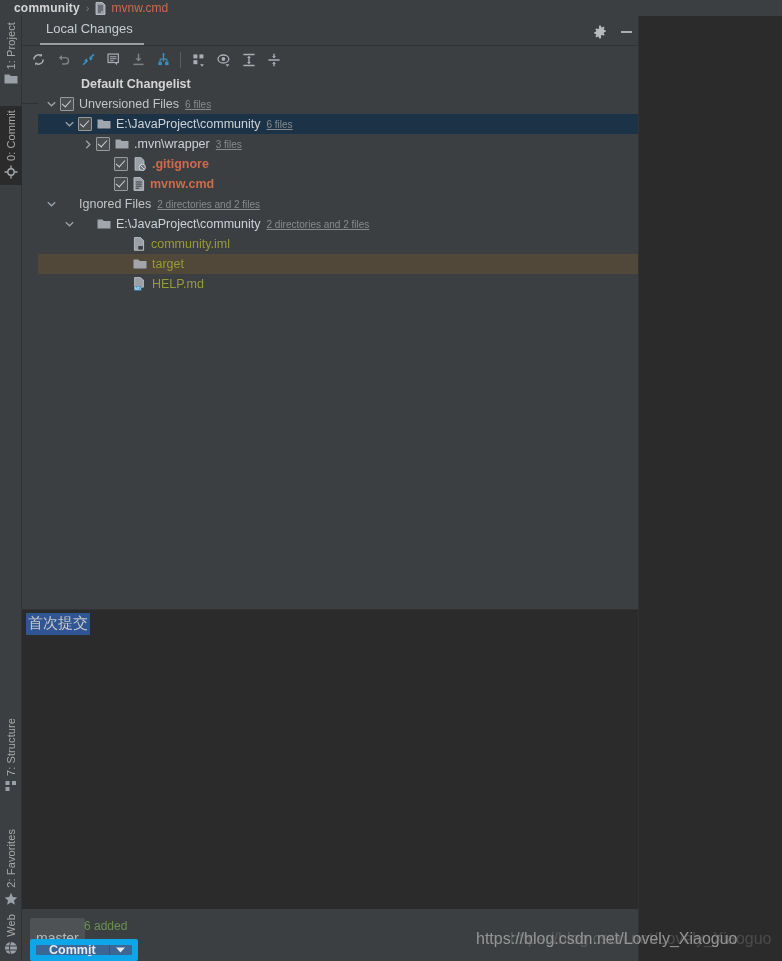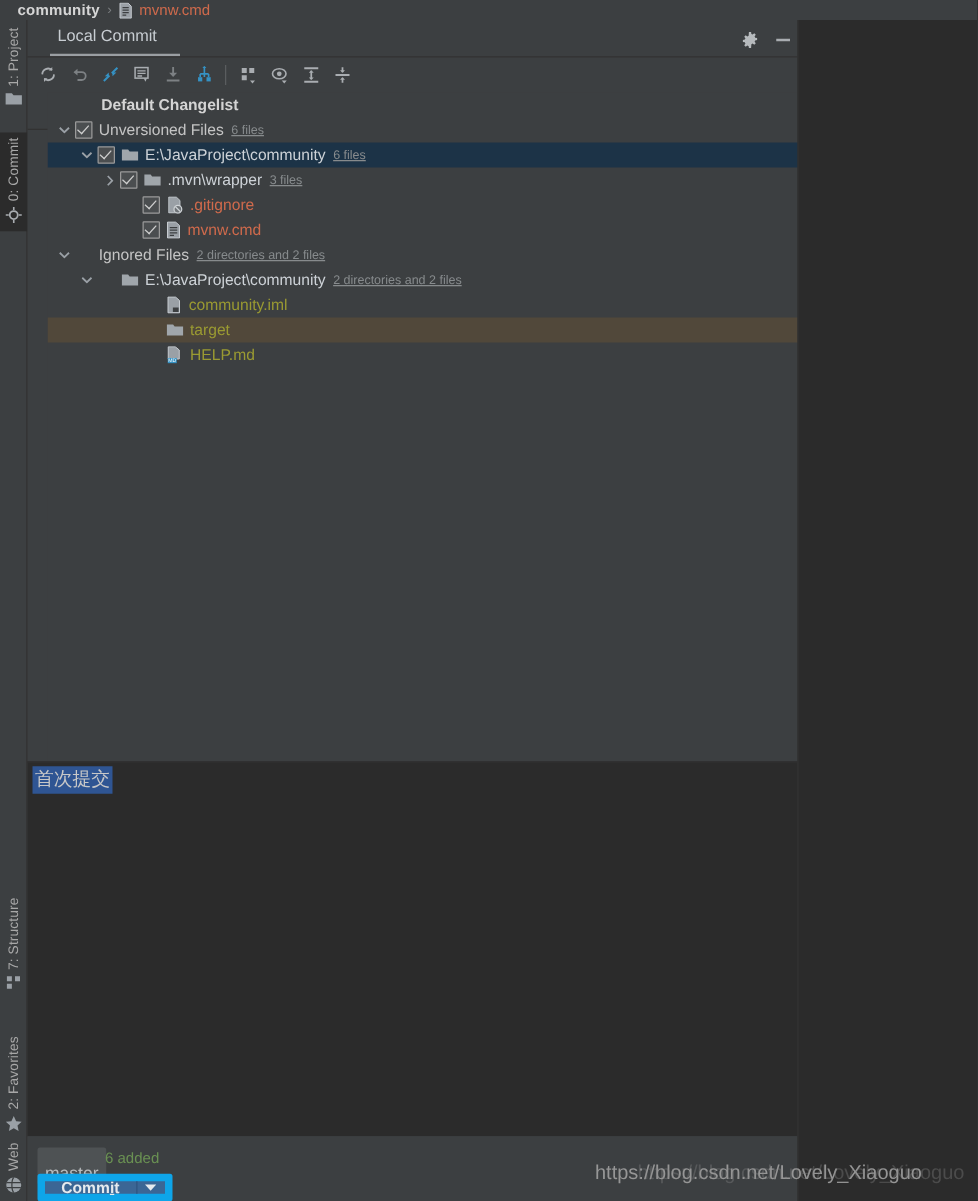--- a/index.html
+++ b/index.html
@@ -168,21 +168,21 @@
     transform: rotate(42deg);
   }
   .cb.none { visibility: hidden; }
   .ficon { margin-right: 5px; display: inline-flex; flex: 0 0 auto; }
   .lbl { margin-right: 6px; }
   .cnt { color: #878b8d; font-size: 10px; text-decoration: underline; }
 
   .t-changelist { color: #d4d4d4; font-weight: bold; font-size: 12.5px; }
   .t-group      { color: #c4c4c4; }
   .t-path       { color: #cdd2d7; }
-  .t-unver      { color: #cf6a4c; }
+  .t-unver      { color: #cf6a4c; font-weight: bold; }
   .t-ignored    { color: #9a9a32; }
   .t-ignored-dir{ color: #9a9a32; }
 
   
   #msgbox {
     position: absolute; left: 0; top: 593px;
     width: 616px; height: 300px;
     background: #2b2b2b;
     border-top: 1px solid #323232;
     box-sizing: border-box;
@@ -327,21 +327,21 @@
         <circle cx="7" cy="7" r="6" fill="#9aa0a6"></circle>
         <path d="M7 1c-2 2-2 10 0 12M1.3 5h11.4M1.3 9h11.4" stroke="#3c3f41" stroke-width="1" fill="none"></path>
       </svg>
     </span>
   </div>
 </div>
 
 <div id="toolwindow">
 
   <div id="tabrow">
-    <div id="tab-local-changes">Local Commit</div>
+    <div id="tab-local-changes">Local Changes</div>
     <div id="tab-underline"></div>
     <div id="gear-btn">
       <svg width="14" height="14" viewBox="0 0 16 16">
         <path d="M8 5.2a2.8 2.8 0 100 5.6 2.8 2.8 0 000-5.6zm0 1.6a1.2 1.2 0 110 2.4 1.2 1.2 0 010-2.4z" fill="#b6babd"></path>
         <path d="M7 0.6h2l.25 1.8 1.2.5 1.45-1.1 1.4 1.4-1.1 1.45.5 1.2 1.8.25v2l-1.8.25-.5 1.2 1.1 1.45-1.4 1.4-1.45-1.1-1.2.5L9 15.4H7l-.25-1.8-1.2-.5-1.45 1.1-1.4-1.4 1.1-1.45-.5-1.2L1.5 9.9v-2l1.8-.25.5-1.2L2.7 5l1.4-1.4 1.45 1.1 1.2-.5z" fill="#b6babd"></path>
       </svg>
     </div>
     <div id="minimize-btn">
         <span class="dash"></span>
       </div>

